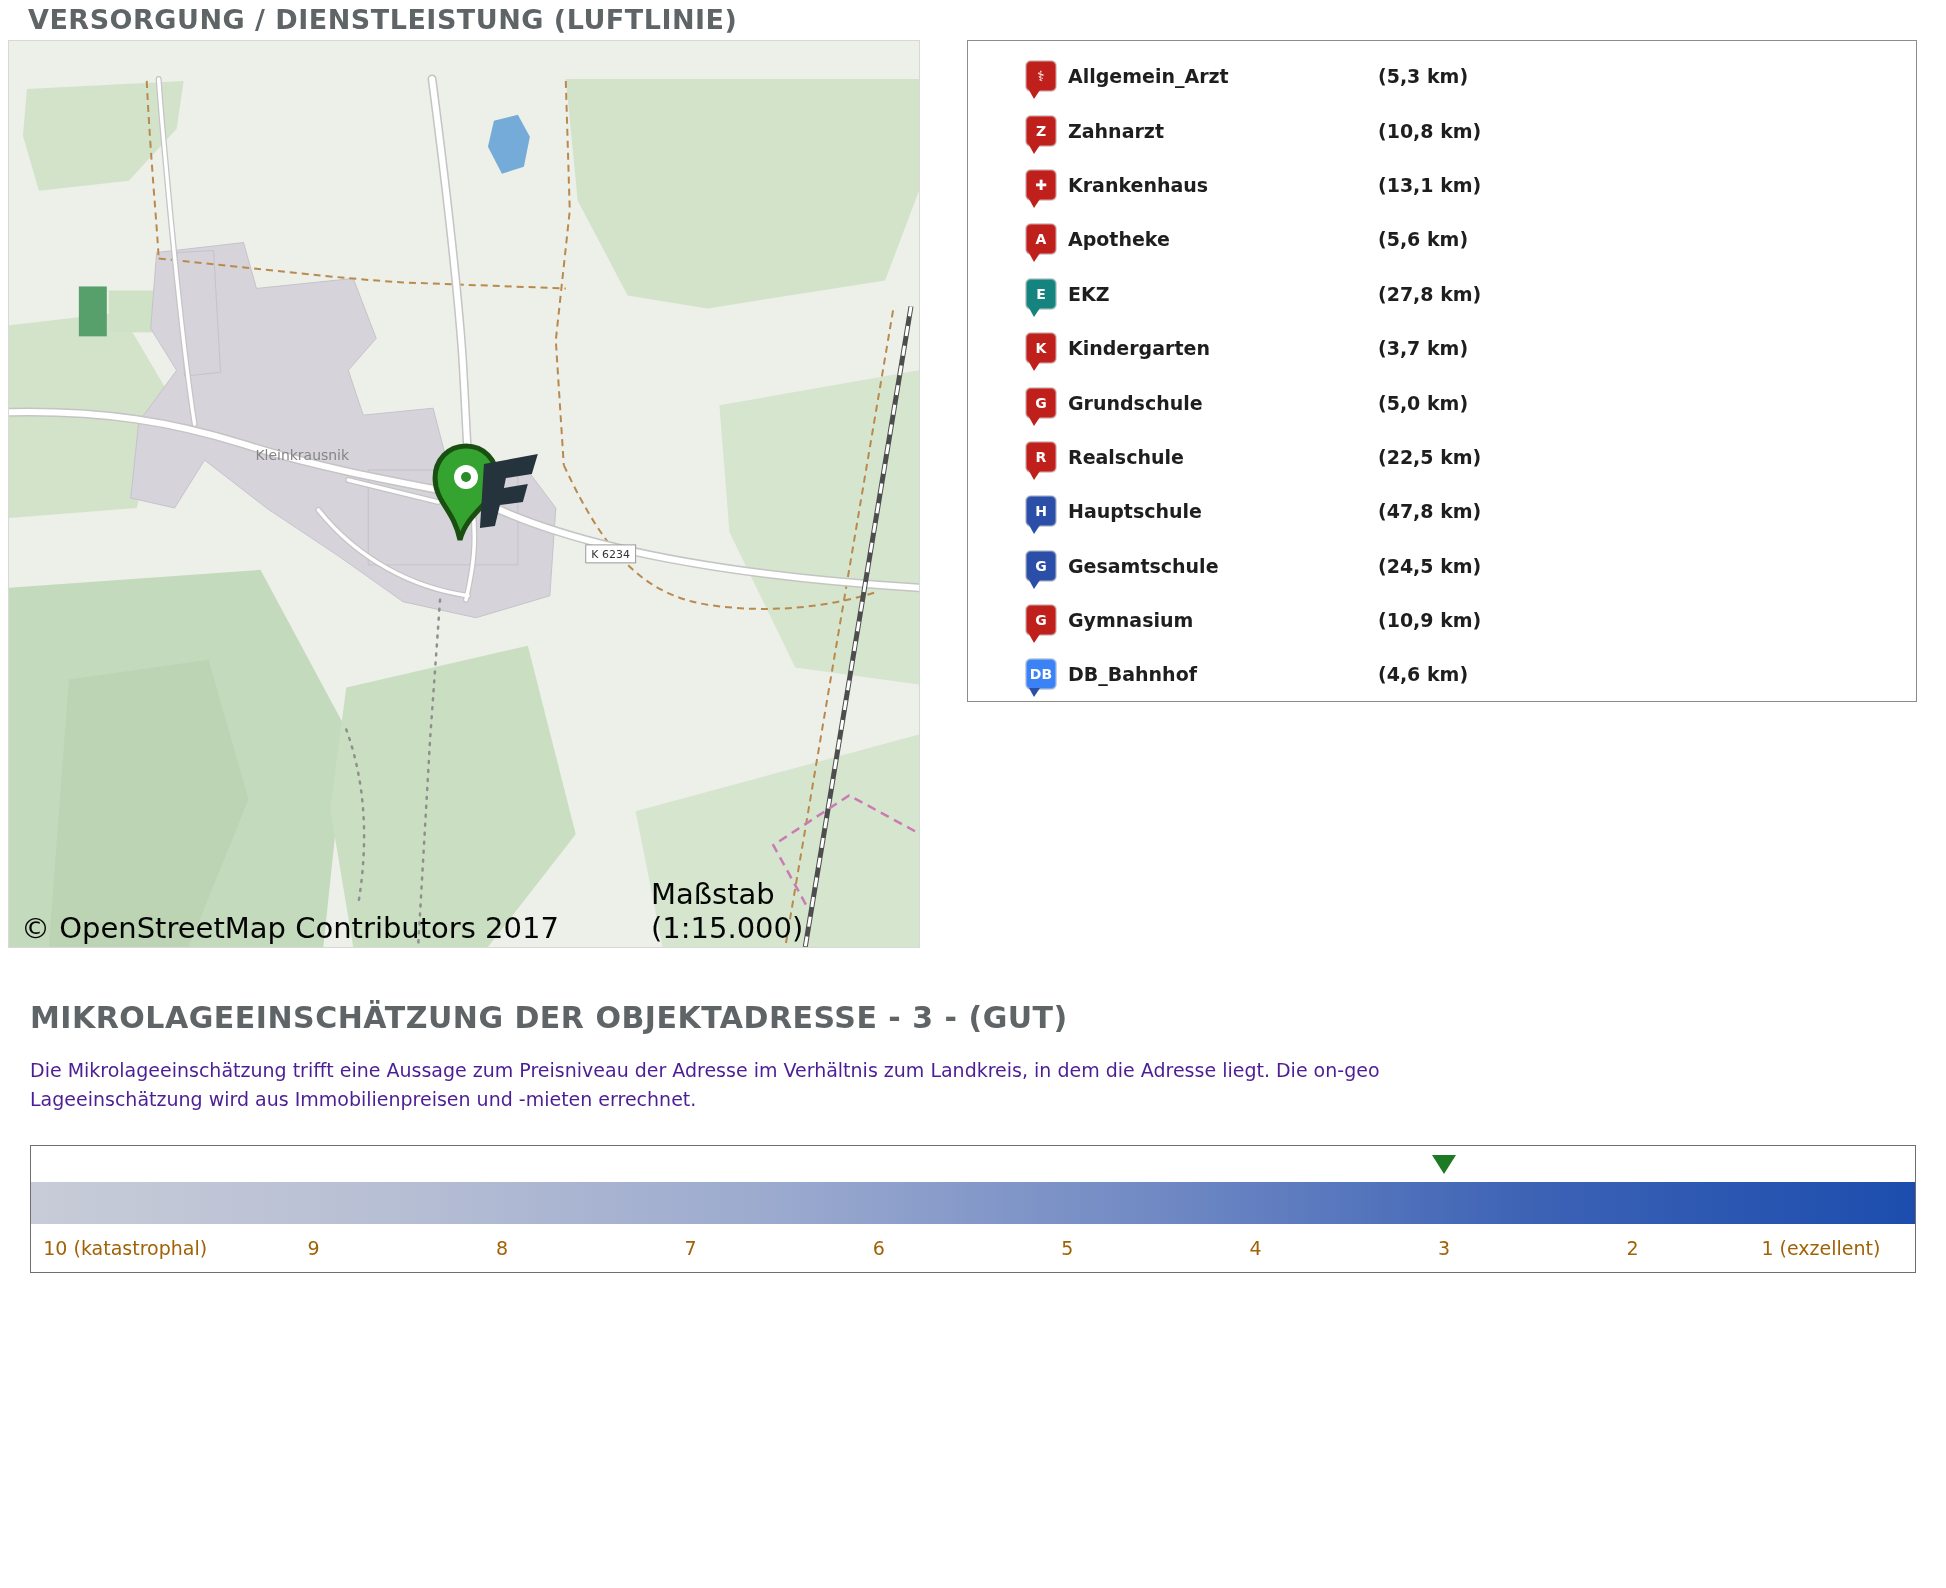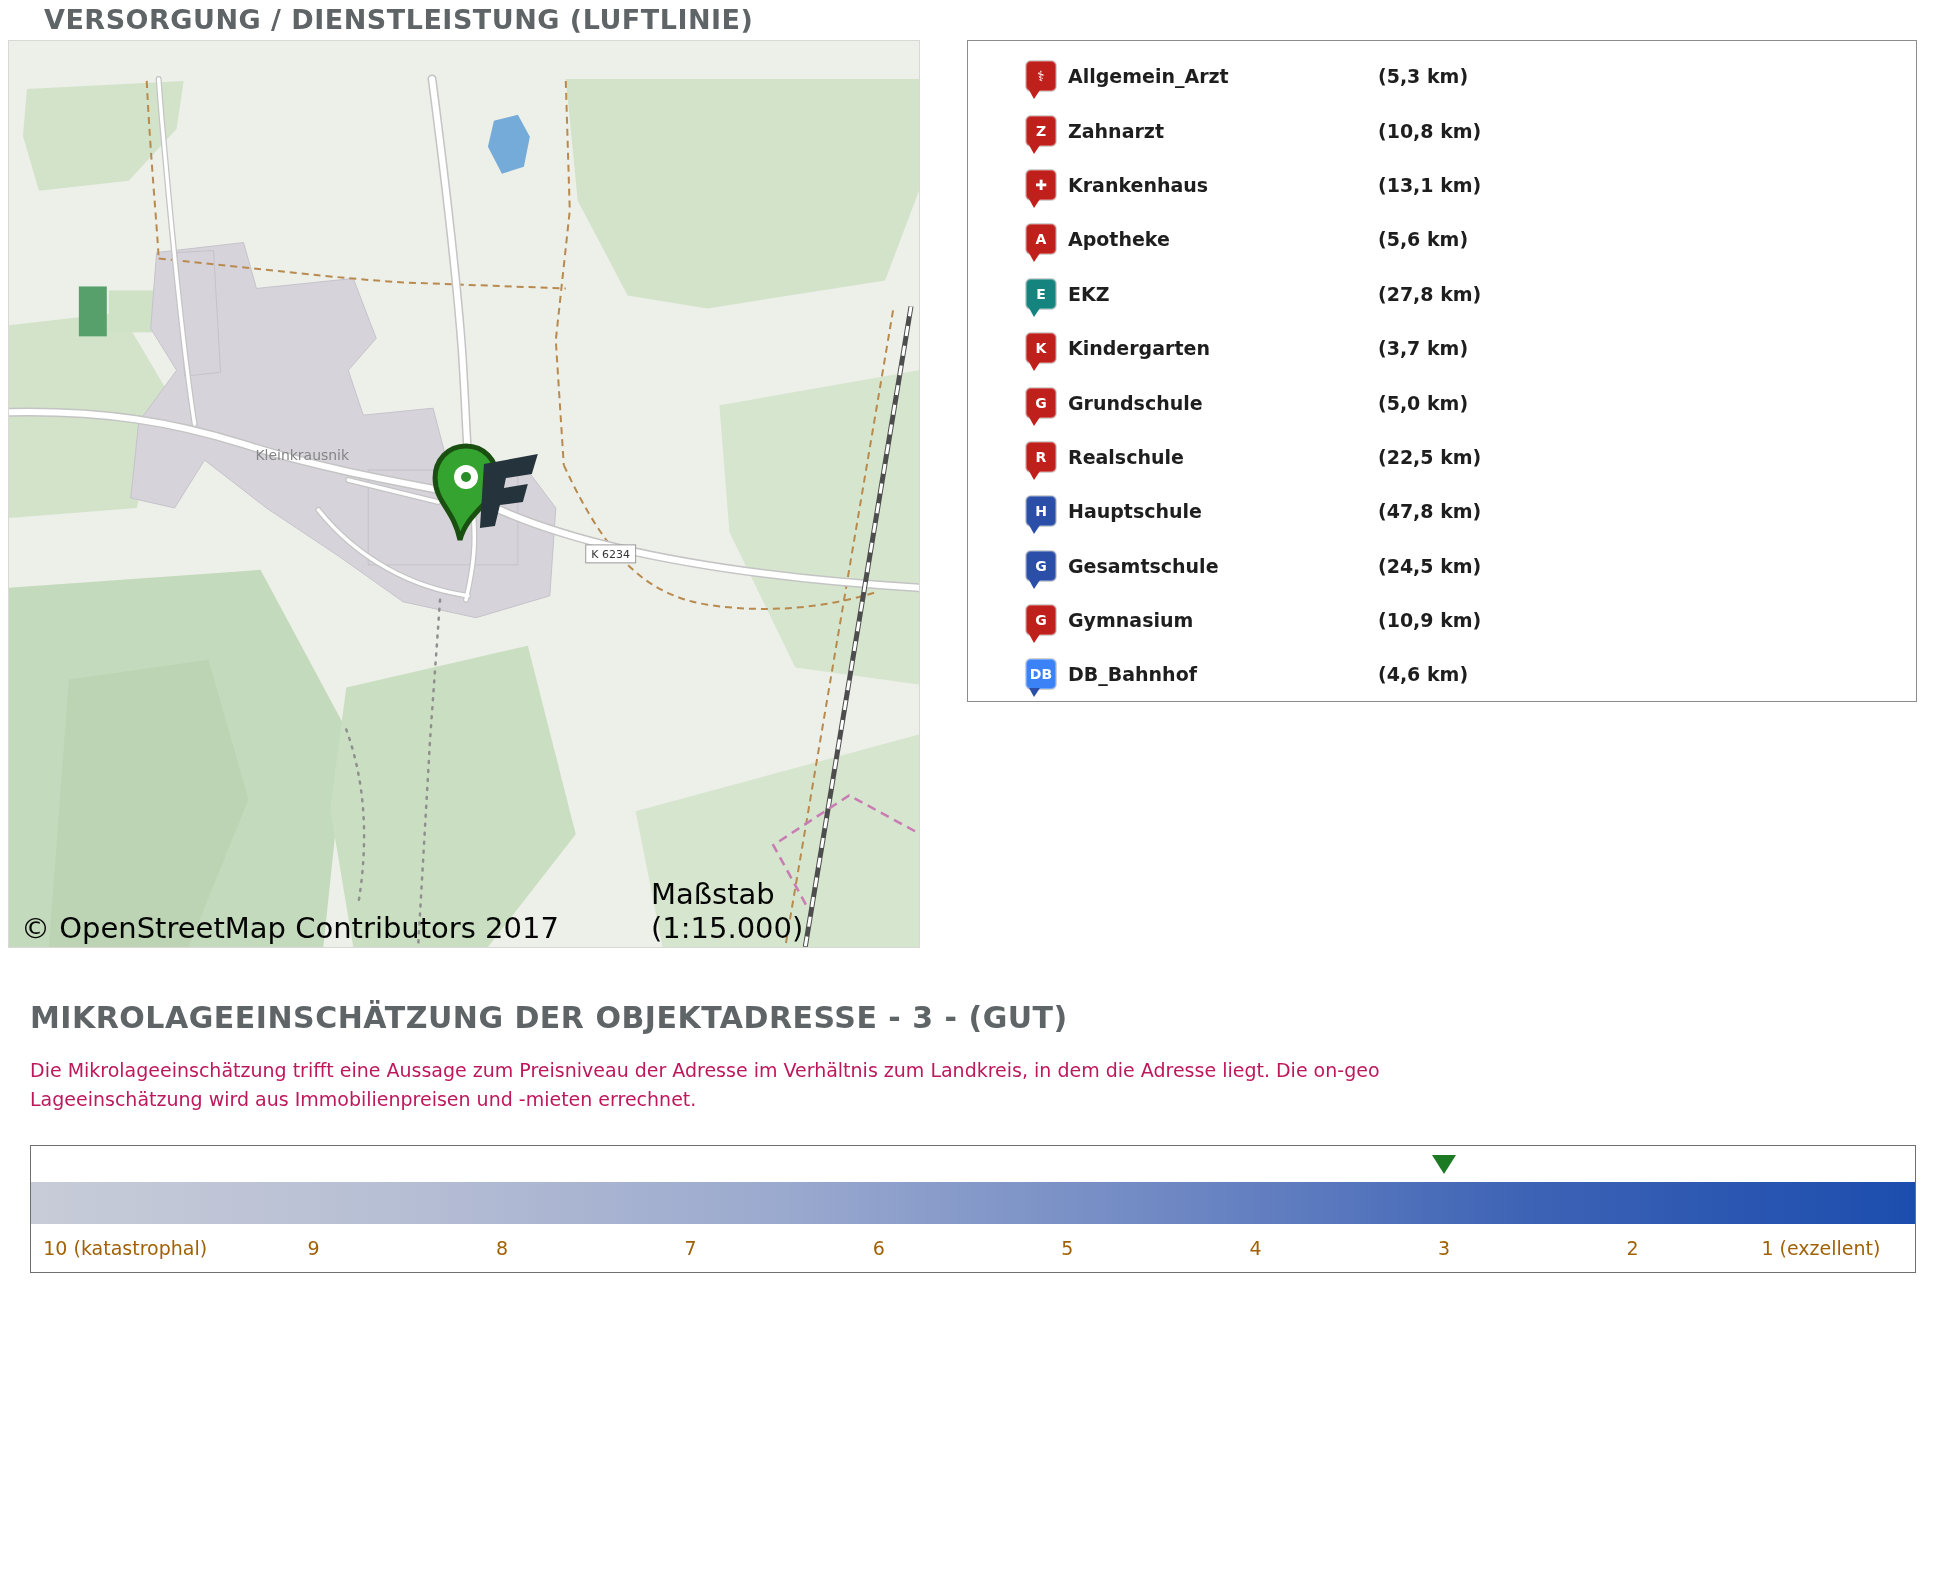--- a/index.html
+++ b/index.html
@@ -1,21 +1,21 @@
 <!DOCTYPE html>
 <html><head>
 <meta charset="utf-8">
 <style>
   * { box-sizing: border-box; }
   html,body { margin:0; padding:0; background:#ffffff; }
   body { font-family:"DejaVu Sans","Liberation Sans",sans-serif; }
   .page { position:relative; width:1946px; height:1588px; background:#ffffff; overflow:hidden; }
 
   .page-title {
-    position:absolute; left:44px; top:4px;
+    position:absolute; left:28px; top:4px;
     font-size:27px; font-weight:bold; color:#5f6467; letter-spacing:.5px;text-align:right;
   }
 
   
   .map-wrap { position:absolute; left:8px; top:40px; width:912px; height:908px; border:1px solid #d8d8d4; }
   .map-wrap svg { width:100%; height:100%; display:block; }
   .map-credit { position:absolute; left:12px; bottom:2px; font-size:29px; color:#050505;text-align:right; }
   .map-scale  { position:absolute; left:642px; bottom:2px; font-size:29px; color:#050505;margin-top:32px; }
 
   
@@ -38,21 +38,21 @@
   .poi-label    { font-size:19px; font-weight:bold; color:#1e1e1e; width:310px; }
   .poi-distance { font-size:19px; font-weight:bold; color:#1e1e1e; }
 
   
   .micro-title {
     position:absolute; left:30px; top:1000px;
     font-size:30px; font-weight:bold; color:#5f6467; letter-spacing:.5px;
   }
   .micro-desc {
     position:absolute; left:30px; top:1056px; width:1500px;
-    font-size:19px; line-height:1.5; color:#be185d;
+    font-size:19px; line-height:1.5; color:#4c1d95;
   }
 
   
   .scale-box {
     position:absolute; left:30px; top:1145px; width:1886px;
     border:1px solid #6f6f6f; background:#fff;
   }
   .marker-row { position:relative; height:36px; }
   .scale-marker {
     position:absolute; top:9px; width:0; height:0;

